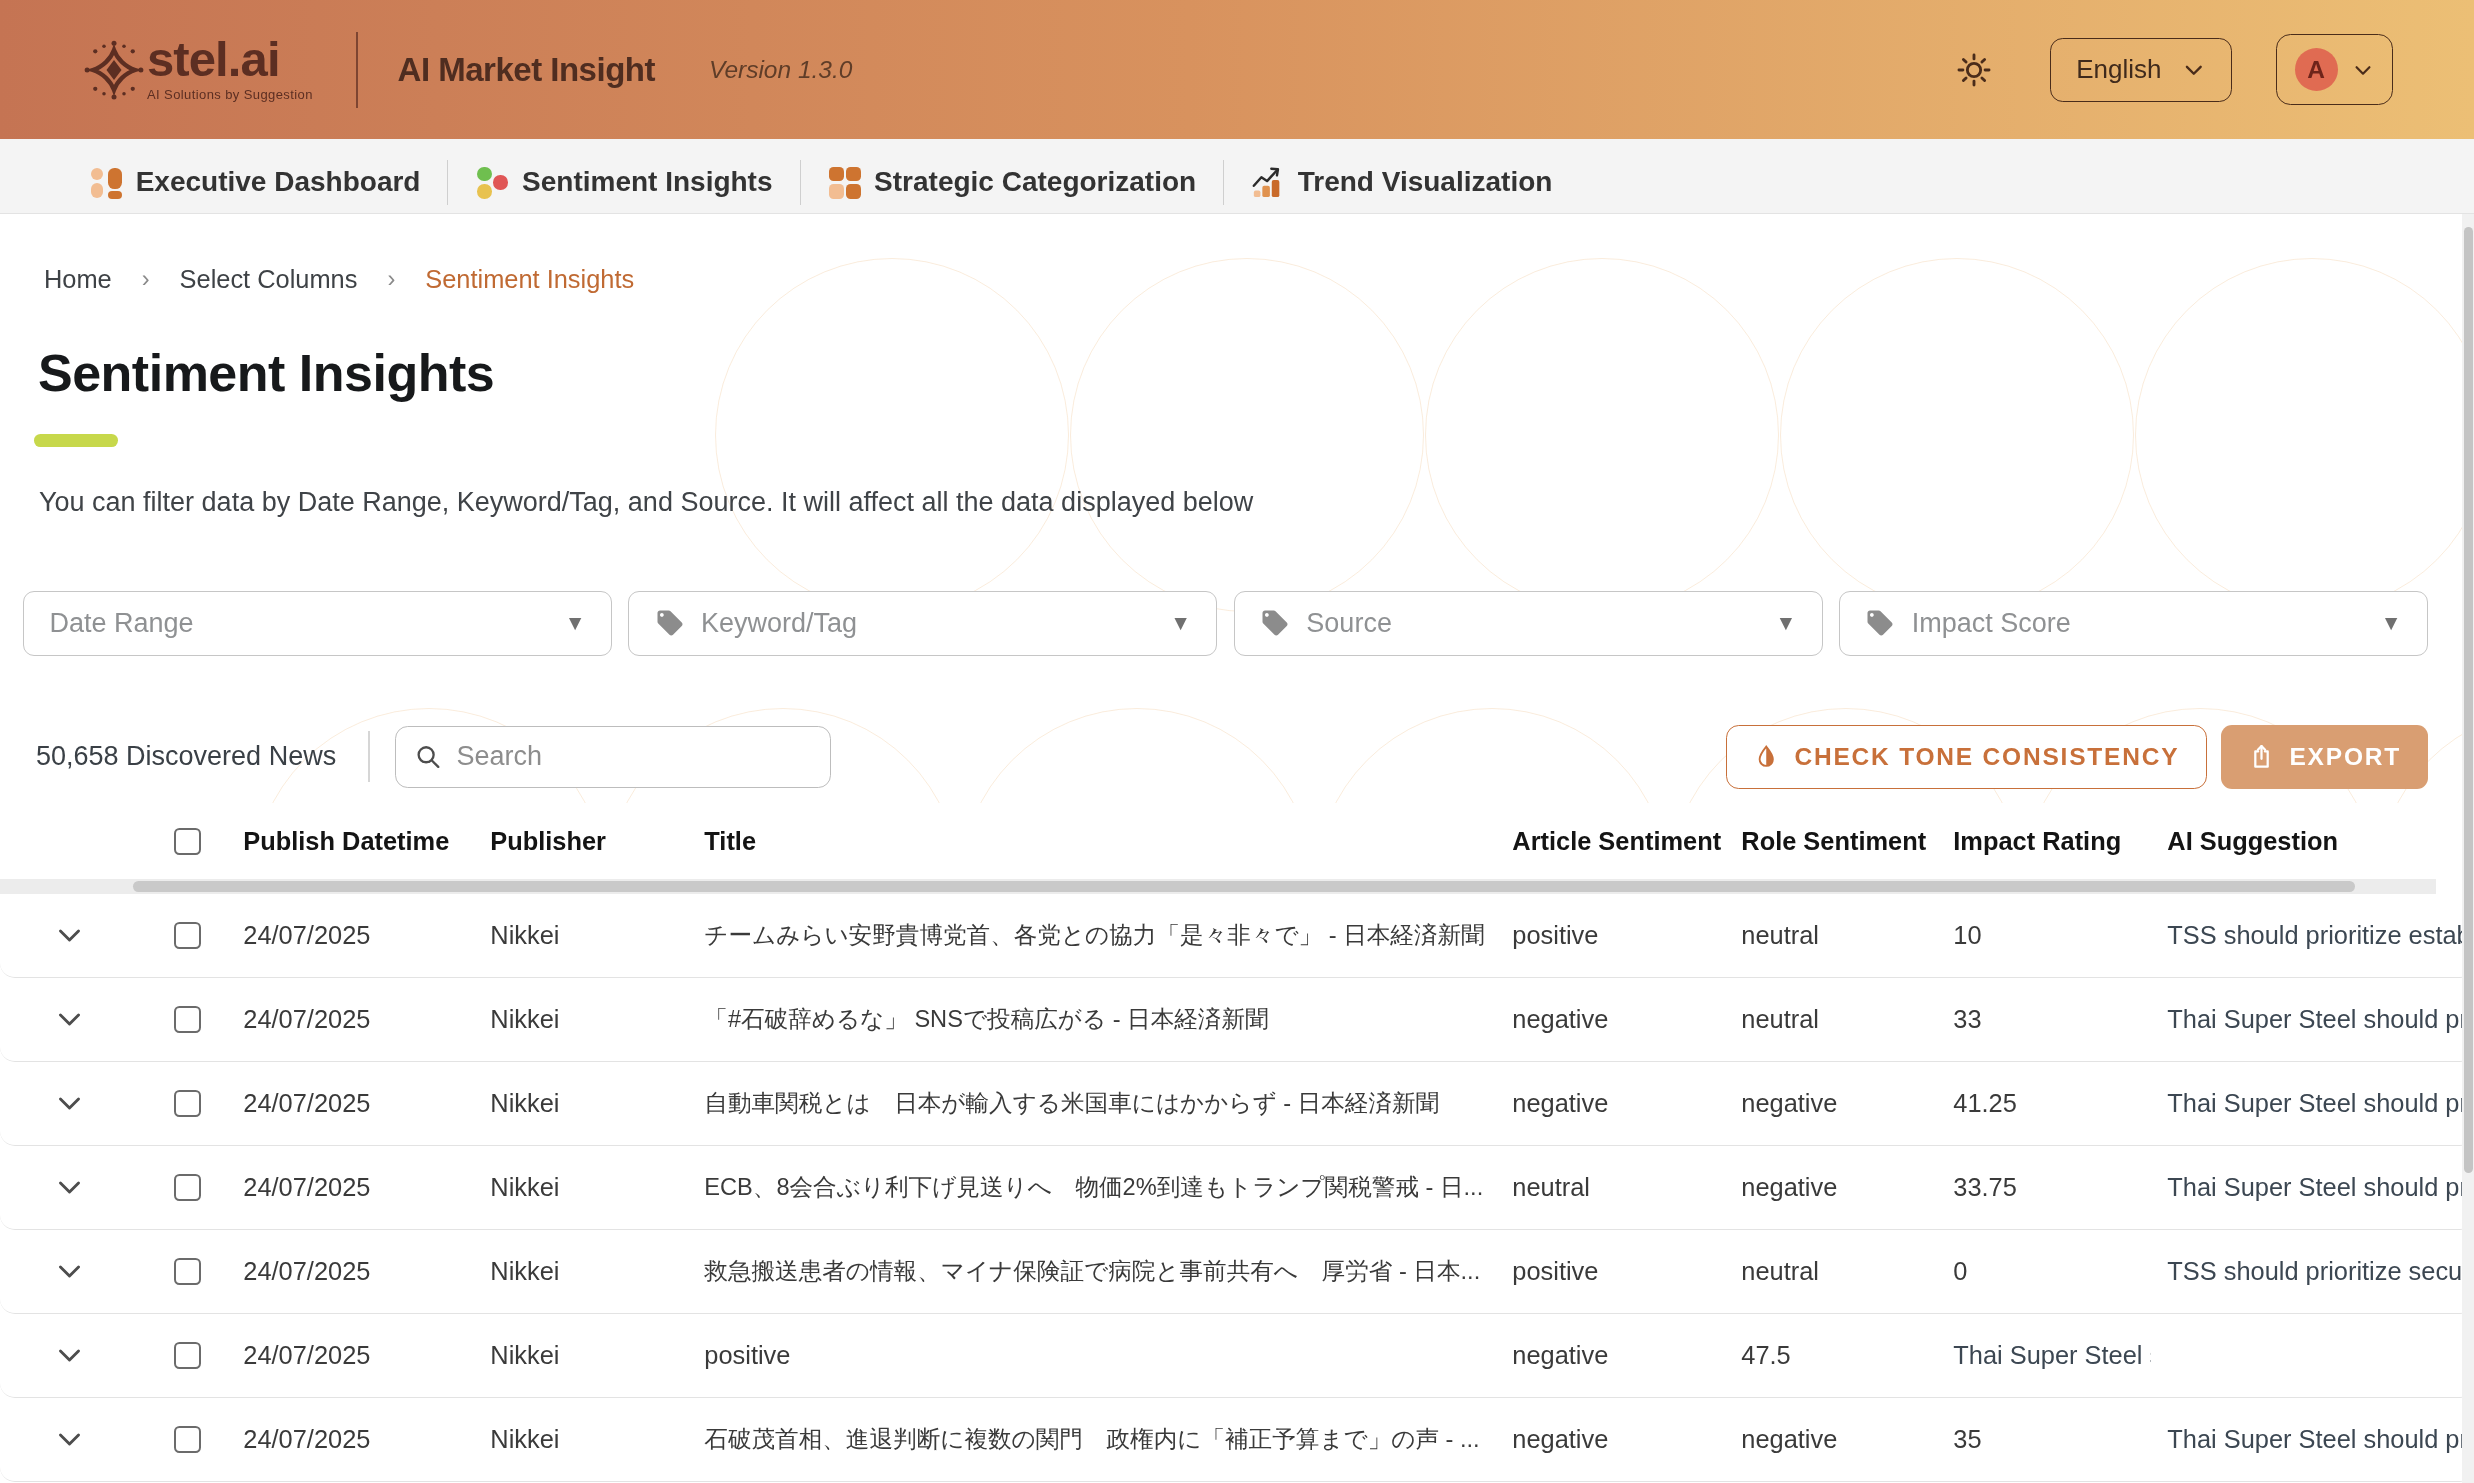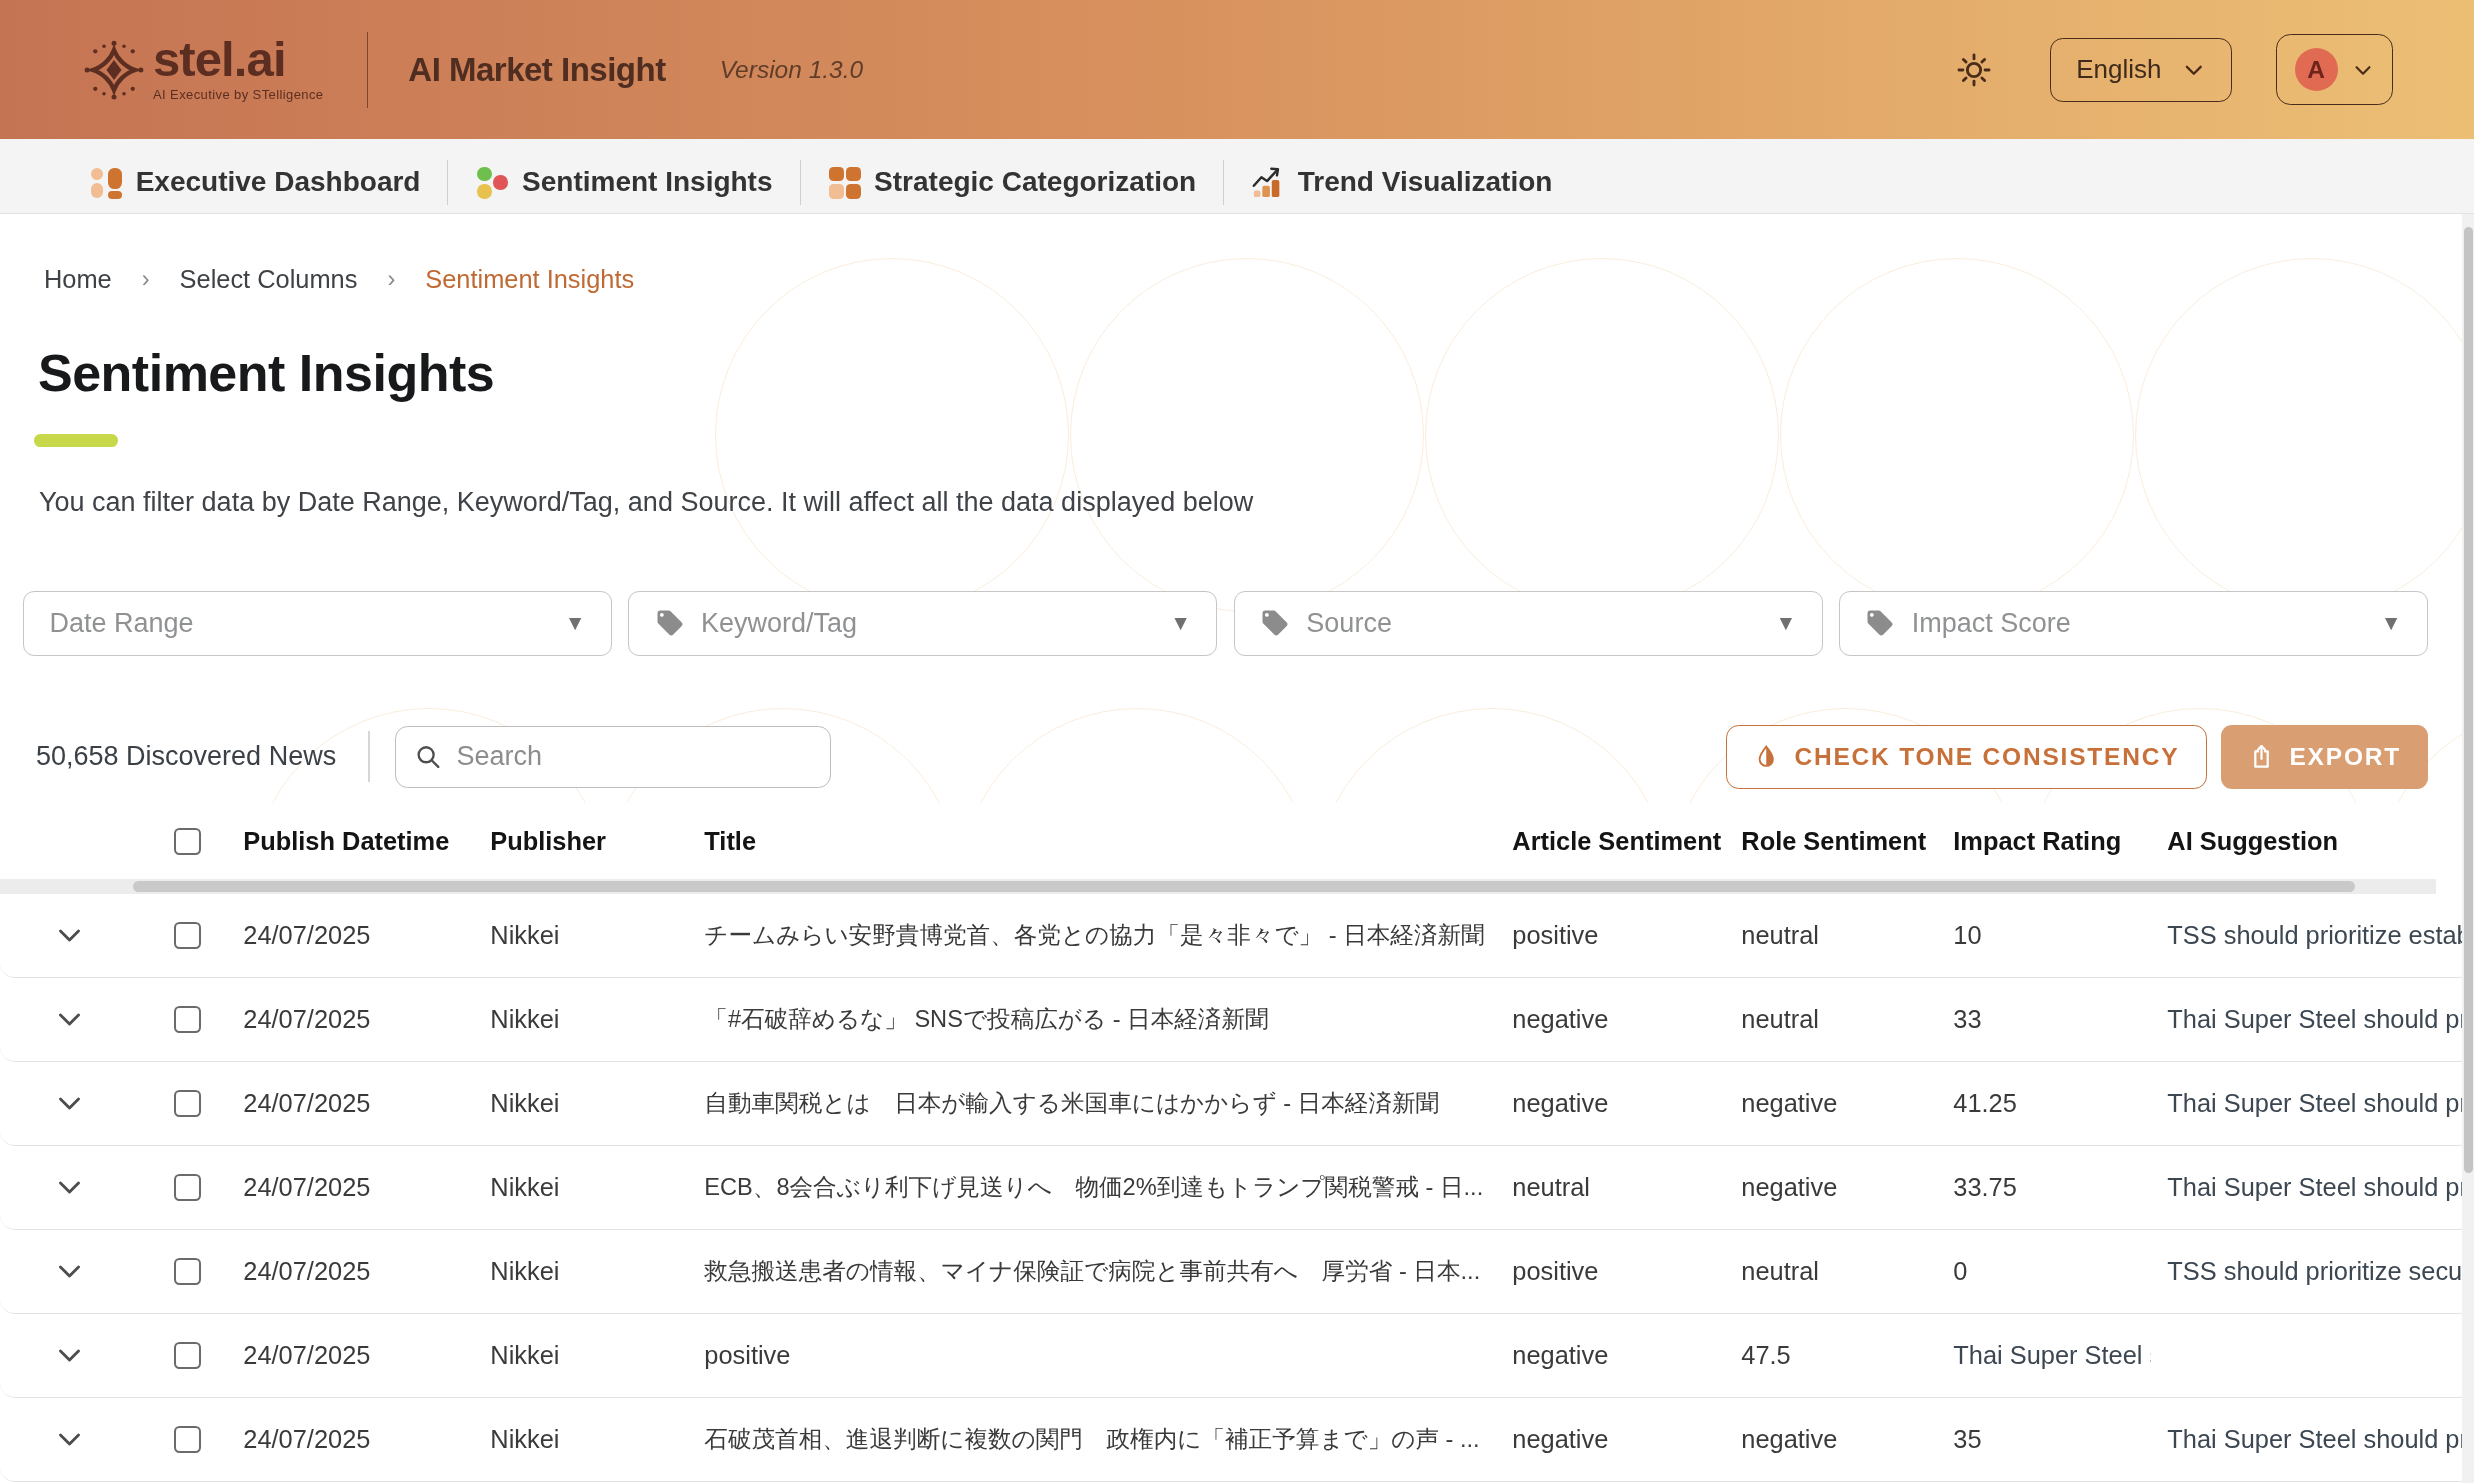--- a/index.html
+++ b/index.html
@@ -1,21 +1,21 @@
 <!DOCTYPE html>
 <html style="font-size:14.5px"><head>
 <meta charset="utf-8">
 <style>
 * { margin:0; padding:0; box-sizing:border-box; }
 html,body { width:2475px; height:1483px; overflow:hidden; }
 body { font-family:"Liberation Sans", sans-serif; background:#fff; position:relative; }
 
 
 .header { height:139px; background:linear-gradient(90deg,#c57453 0%,#d8925e 48%,#ecbf75 100%); display:flex; align-items:center; padding:0 82px 0 84px; position:relative; z-index:5; }
-.logo-block { display:flex; align-items:center; gap:9px; }
+.logo-block { display:flex; align-items:center; gap:3px; }
 .logo-icon svg { display:block; }
 .logo-text-wrap { display:flex; flex-direction:column; }
 .logo-text { font-size:49px; font-weight:700; color:#5c2e22; letter-spacing:-0.9px; line-height:45px; }
 .logo-tagline { font-size:13px; color:#5c2e22; margin-top:4.5px; letter-spacing:0.4px; white-space:nowrap; }
 .header-divider { width:1.8px; height:76px; background:#5c2e22; opacity:0.7; margin:0 40px 0 43px; flex:0 0 auto; }
 .app-title { font-size:33px; font-weight:700; color:#4f2d20; letter-spacing:-0.5px; white-space:nowrap; }
 .app-version { font-size:24.5px; color:#5f3d28; margin-left:54px; white-space:nowrap;font-style:italic; }
 .header-right { margin-left:auto; display:flex; align-items:center; }
 .sun-btn { margin-right:57px; }
 .sun-btn svg { display:block; }
@@ -112,21 +112,21 @@
         <circle cx="9" cy="39" r="1.7" fill="#5c2e22"></circle>
           <circle cx="39" cy="39" r="1.7" fill="#5c2e22"></circle>
         <circle cx="16" cy="5" r="1.4" fill="#5c2e22"></circle>
           <circle cx="32" cy="5" r="1.4" fill="#5c2e22"></circle>
         <circle cx="16" cy="43" r="1.4" fill="#5c2e22"></circle>
           <circle cx="32" cy="43" r="1.4" fill="#5c2e22"></circle>
       </svg>
     </span>
     <span class="logo-text-wrap">
       <span class="logo-text">stel.ai</span>
-      <span class="logo-tagline">AI Executive by STelligence</span>
+      <span class="logo-tagline">AI Solutions by Suggestion</span>
     </span>
   </div>
   <div class="header-divider"></div>
   <div class="app-title">AI Market Insight</div>
   <div class="app-version">Version 1.3.0</div>
   <div class="header-right">
     <span class="sun-btn">
       <svg width="38" height="38" viewBox="0 0 24 24" fill="none" stroke="#4a2c1a" stroke-width="1.8" stroke-linecap="round">
         <circle cx="12" cy="12" r="4.2"></circle>
         <line x1="12" y1="2.5" x2="12" y2="5"></line>

